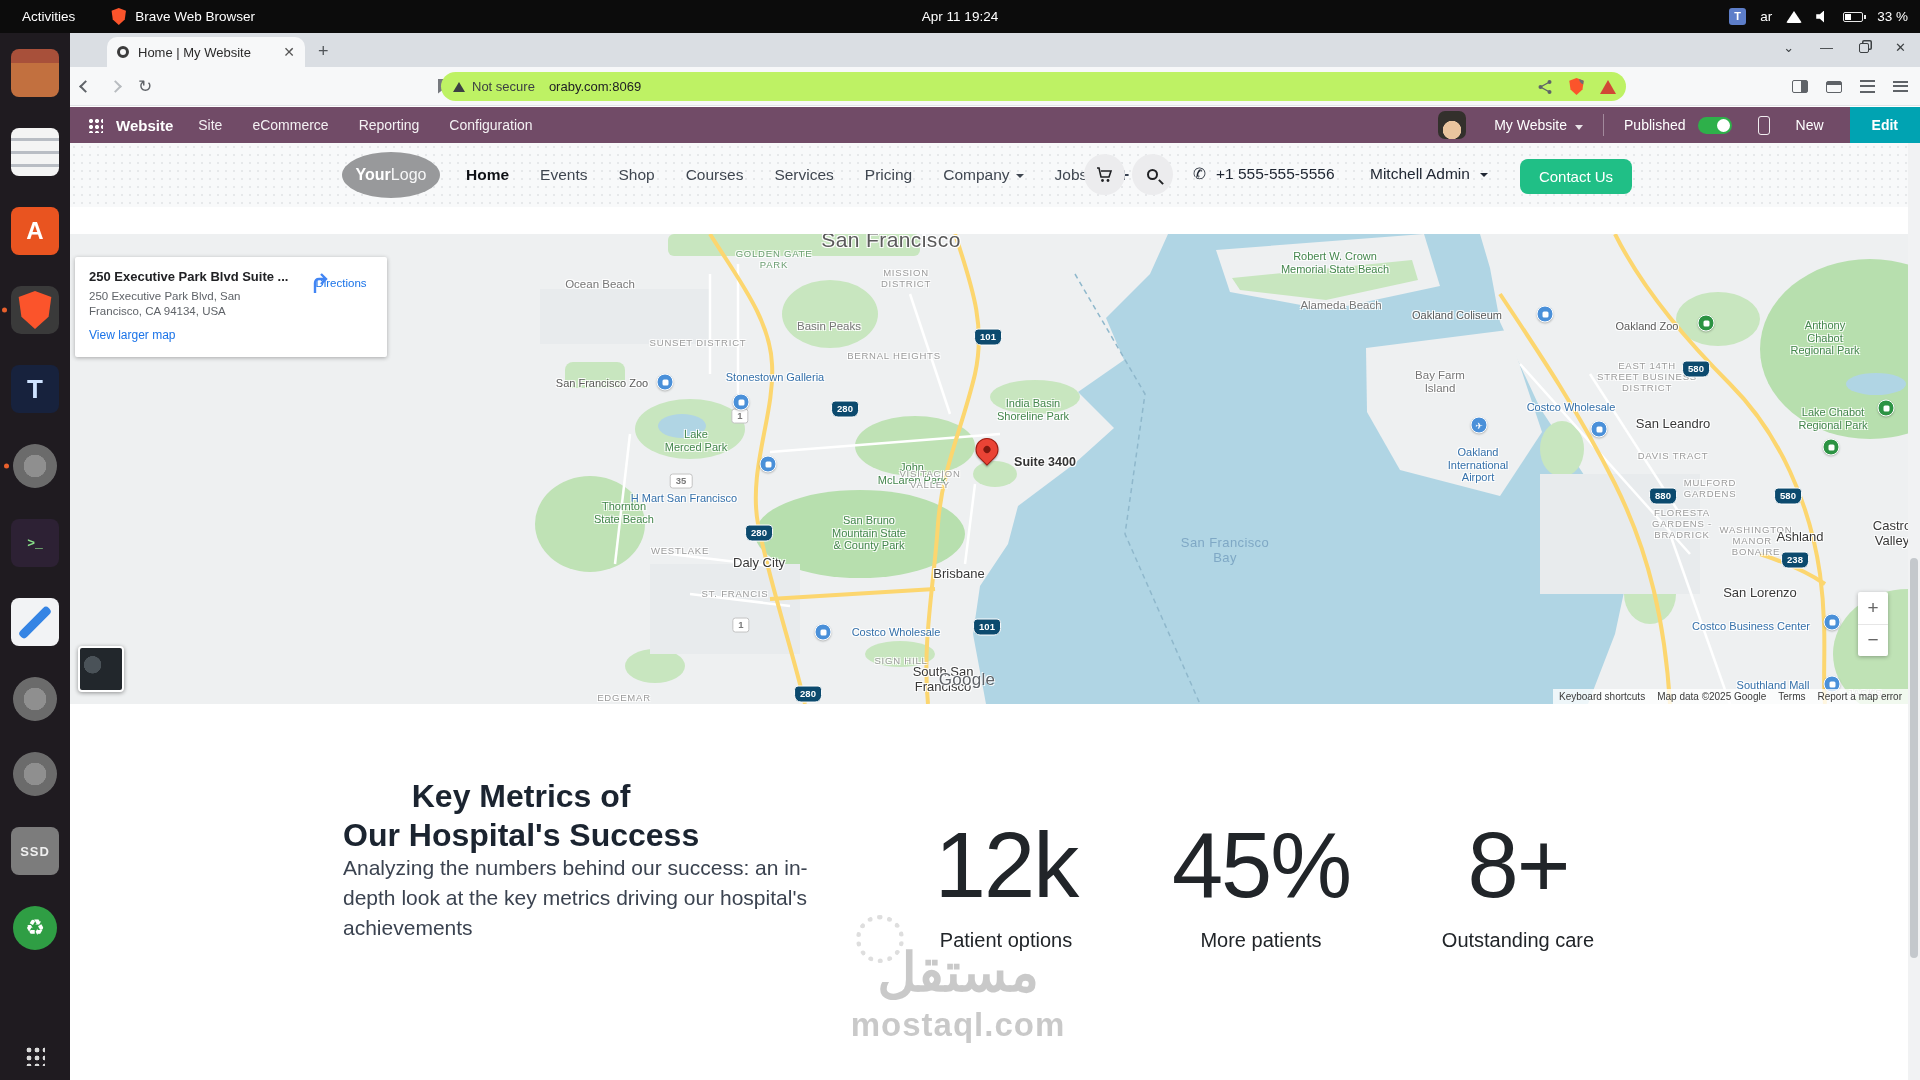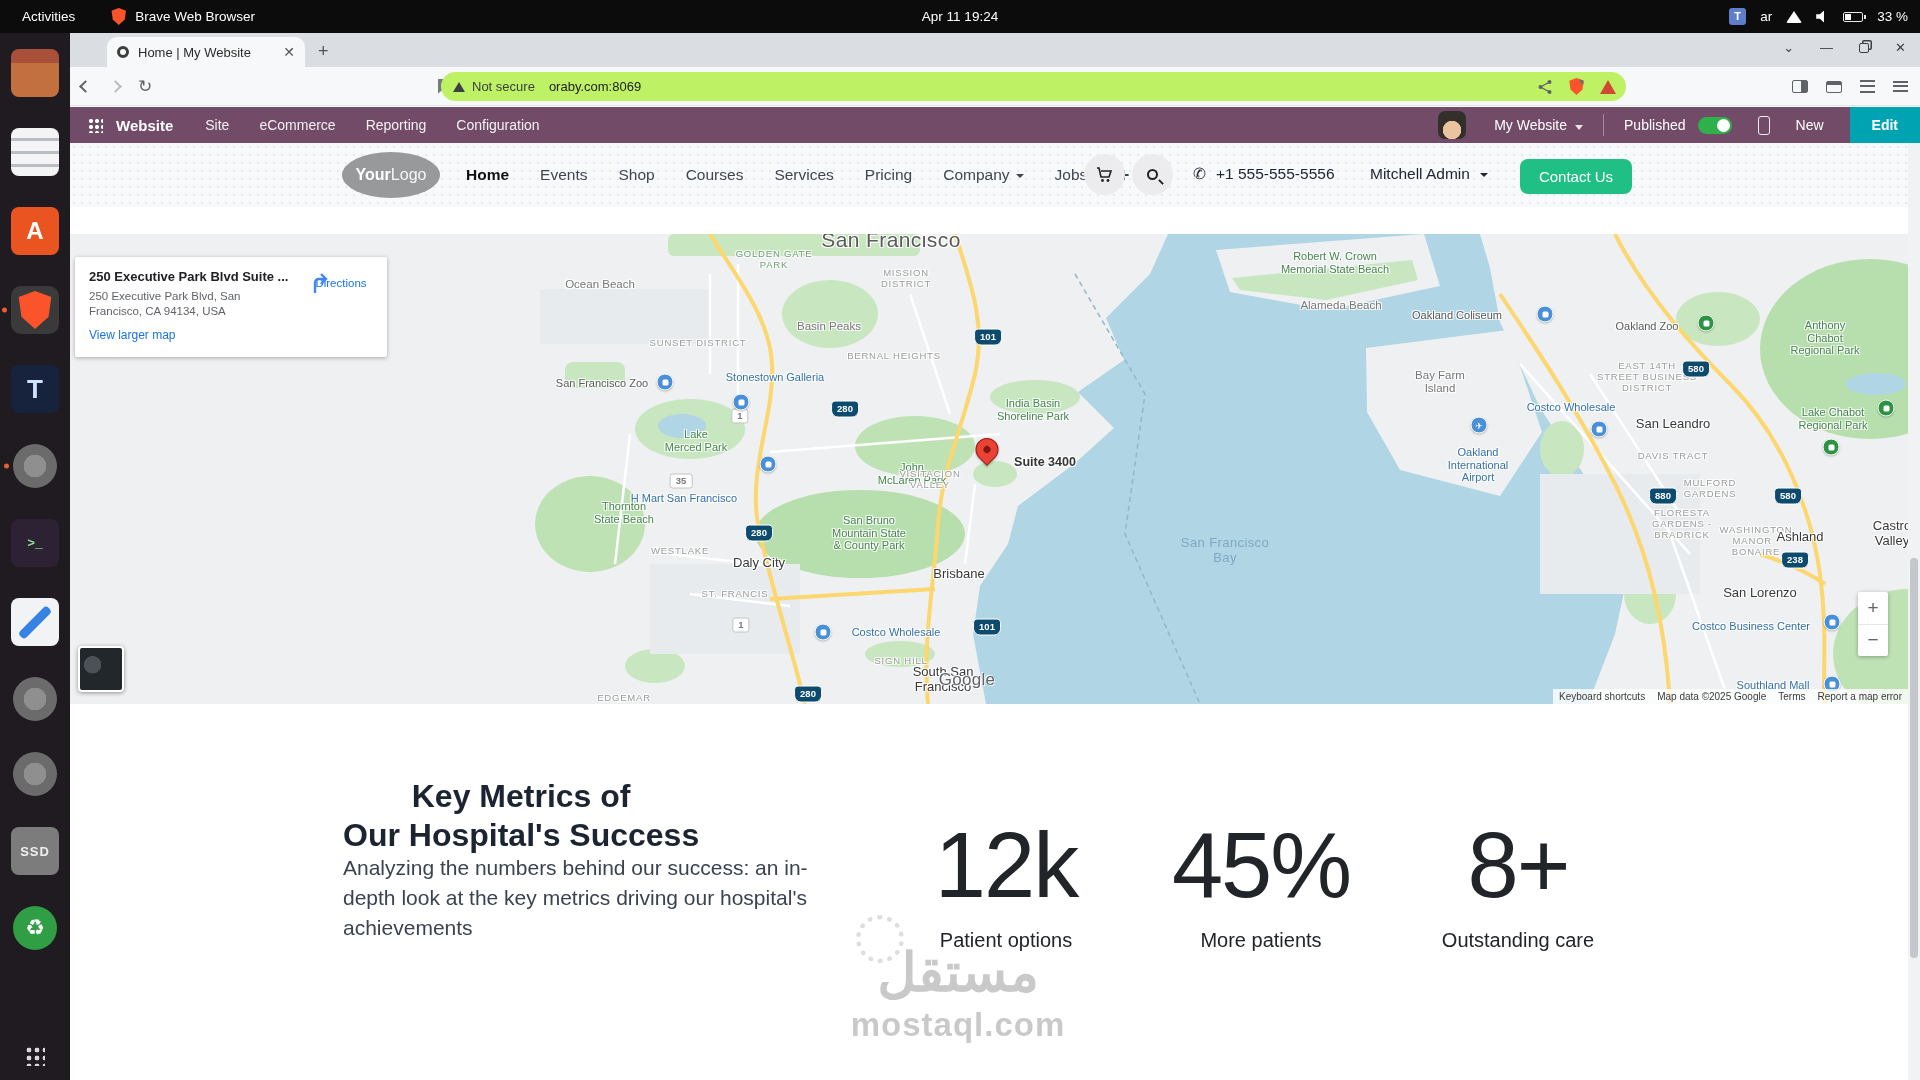--- a/index.html
+++ b/index.html
@@ -101,21 +101,21 @@
   .tune-ic { width:15px; height:13px;
       background:repeating-linear-gradient(#5f6368 0 2px, transparent 2px 5.5px); }
   .menu-ic { width:15px; height:11px;
       background:repeating-linear-gradient(#5f6368 0 2px, transparent 2px 4.5px); }
 
   
   .odoobar { position:absolute; left:0; top:74px; width:1850px; height:36px; background:#714b67;
              display:flex; align-items:center; color:#fff; font-size:14px; }
   .grid-ic { width:15px; height:15px; margin:0 13px 0 18px;
       background:radial-gradient(circle, #fff 2px, transparent 2.2px); background-size:6px 6px; }
-  .odoo-app { font-weight:bold; margin-right:32px; font-size:15px; }
+  .odoo-app { font-weight:bold; font-size:15px; }
   .odoo-menu { margin-right:30px; color:rgba(255,255,255,.92); }
   .odoo-right { position:absolute; right:0; height:36px; display:flex; align-items:center; }
   .avatar { width:28px; height:28px; border-radius:7px;
       background:radial-gradient(circle at 50% 68%, #e9c49e 0 38%, #33302c 40%); margin-right:28px; }
   .caret { display:inline-block; width:0; height:0; border-left:4px solid transparent;
            border-right:4px solid transparent; border-top:5px solid rgba(255,255,255,.85); margin-left:8px; }
   .odoo-sep { width:1px; height:22px; background:rgba(255,255,255,.35); margin:0 20px; }
   .toggle { width:34px; height:17px; background:#2eb04a; border-radius:9px; position:relative;
             margin-left:12px; }
   .toggle::after { content:""; position:absolute; right:2px; top:2px; width:13px; height:13px;
@@ -339,21 +339,21 @@
         <span class="panel-ic"></span>
         <span class="card-ic"></span>
         <span class="tune-ic"></span>
         <span class="menu-ic"></span>
       </div>
     </div>
 
     <div class="odoobar">
       <span class="grid-ic"></span>
       <span class="odoo-app">Website</span>
-      <span style="display:flex;">
+      <span style="display:flex;margin-left:25px;">
 
       <span class="odoo-menu">Site</span>
           <span class="odoo-menu">eCommerce</span>
           <span class="odoo-menu">Reporting</span>
           <span class="odoo-menu">Configuration</span>
         </span>
       <div class="odoo-right">
         <span class="avatar"></span>
         <span>
           <span>My Website</span><span class="caret"></span>

